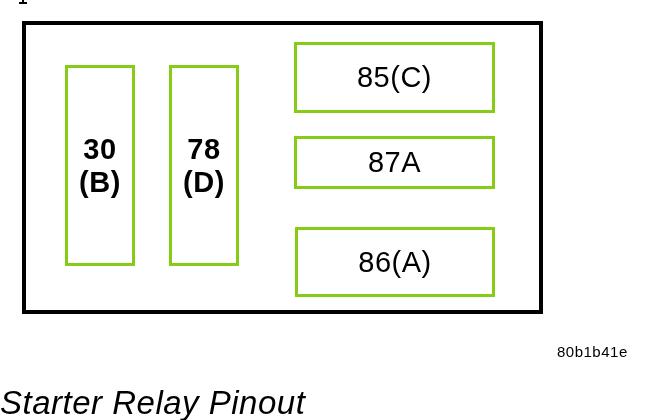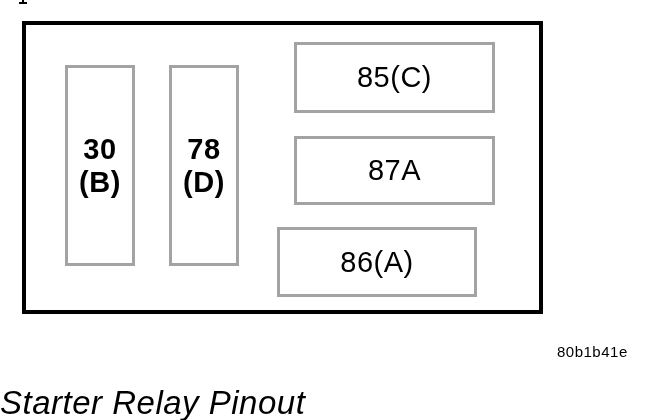--- a/index.html
+++ b/index.html
@@ -39,36 +39,36 @@
     left: 22px;
     top: 21px;
     width: 521px;
     height: 293px;
     border: 4px solid #000;
     box-sizing: border-box;
     background: #fff;
   }
   .pin {
     position: absolute;
-    border: 3px solid #a3a3a3;
+    border: 3px solid #84cc16;
     box-sizing: border-box;
     background: #fff;
     display: flex;
     align-items: center;
     justify-content: center;
     text-align: center;
     font-size: 29px;
     line-height: 33px;
     letter-spacing: 0.5px;
   }
   .pin-30  { left: 65px;  top: 65px;  width: 70px;  height: 201px; }
   .pin-87  { left: 169px; top: 65px;  width: 70px;  height: 201px; }
   .pin-85  { left: 294px; top: 42px;  width: 201px; height: 71px; }
-  .pin-87a { left: 294px; top: 136px; width: 201px; height: 69px; text-align: right; }
-  .pin-86  { left: 277px; top: 227px; width: 200px; height: 70px; text-align: right; }
+  .pin-87a { left: 294px; top: 136px; width: 201px; height: 53px; text-align: right; }
+  .pin-86  { left: 295px; top: 227px; width: 200px; height: 70px; text-align: right; }
   .pin-label span { display: block; font-weight: bold; }
   .figure-code {
     position: absolute;
     left: 541px;
     top: 343px;
     font-size: 15px;
     letter-spacing: 0.5px;
     white-space: nowrap;
     margin-left: 16px;
   }

